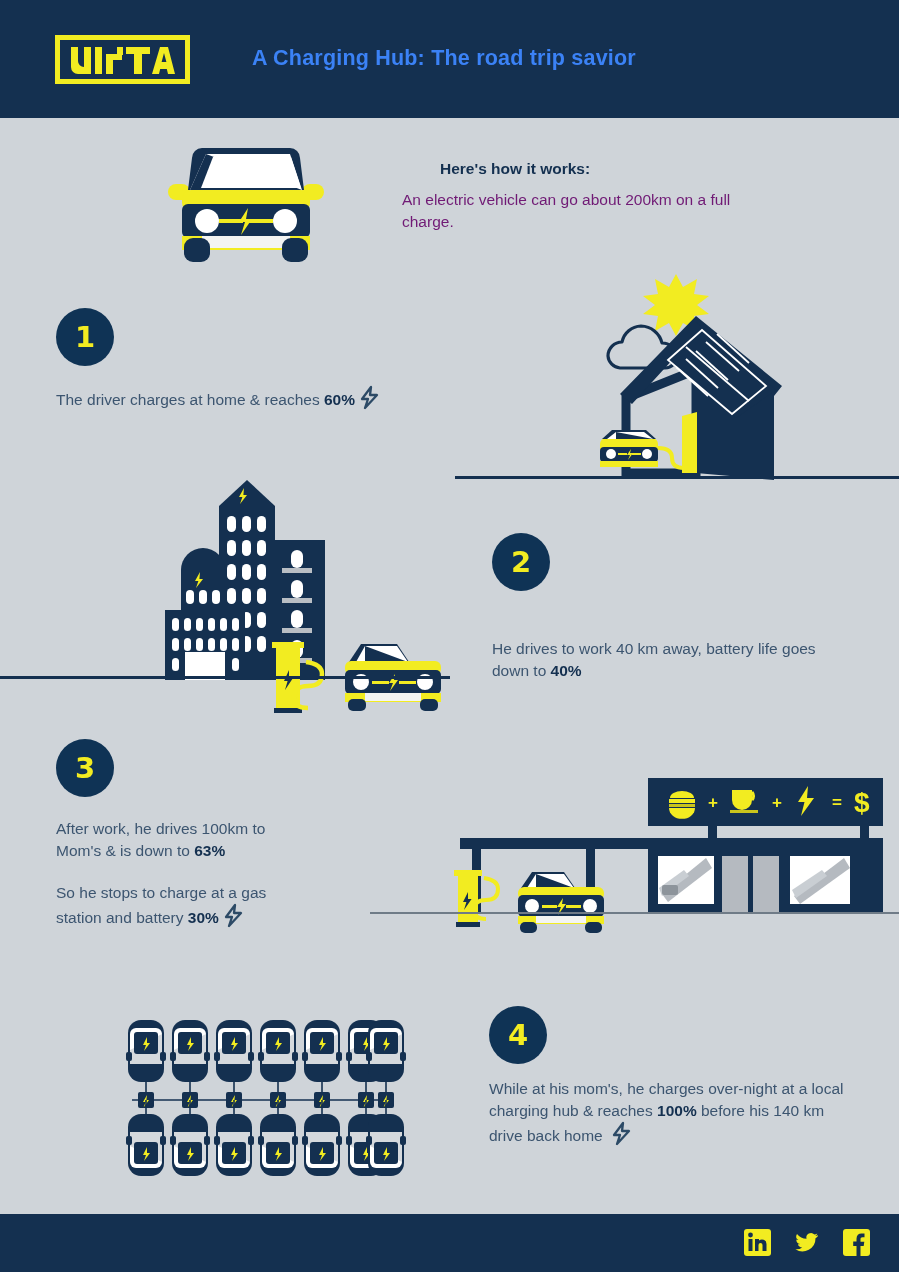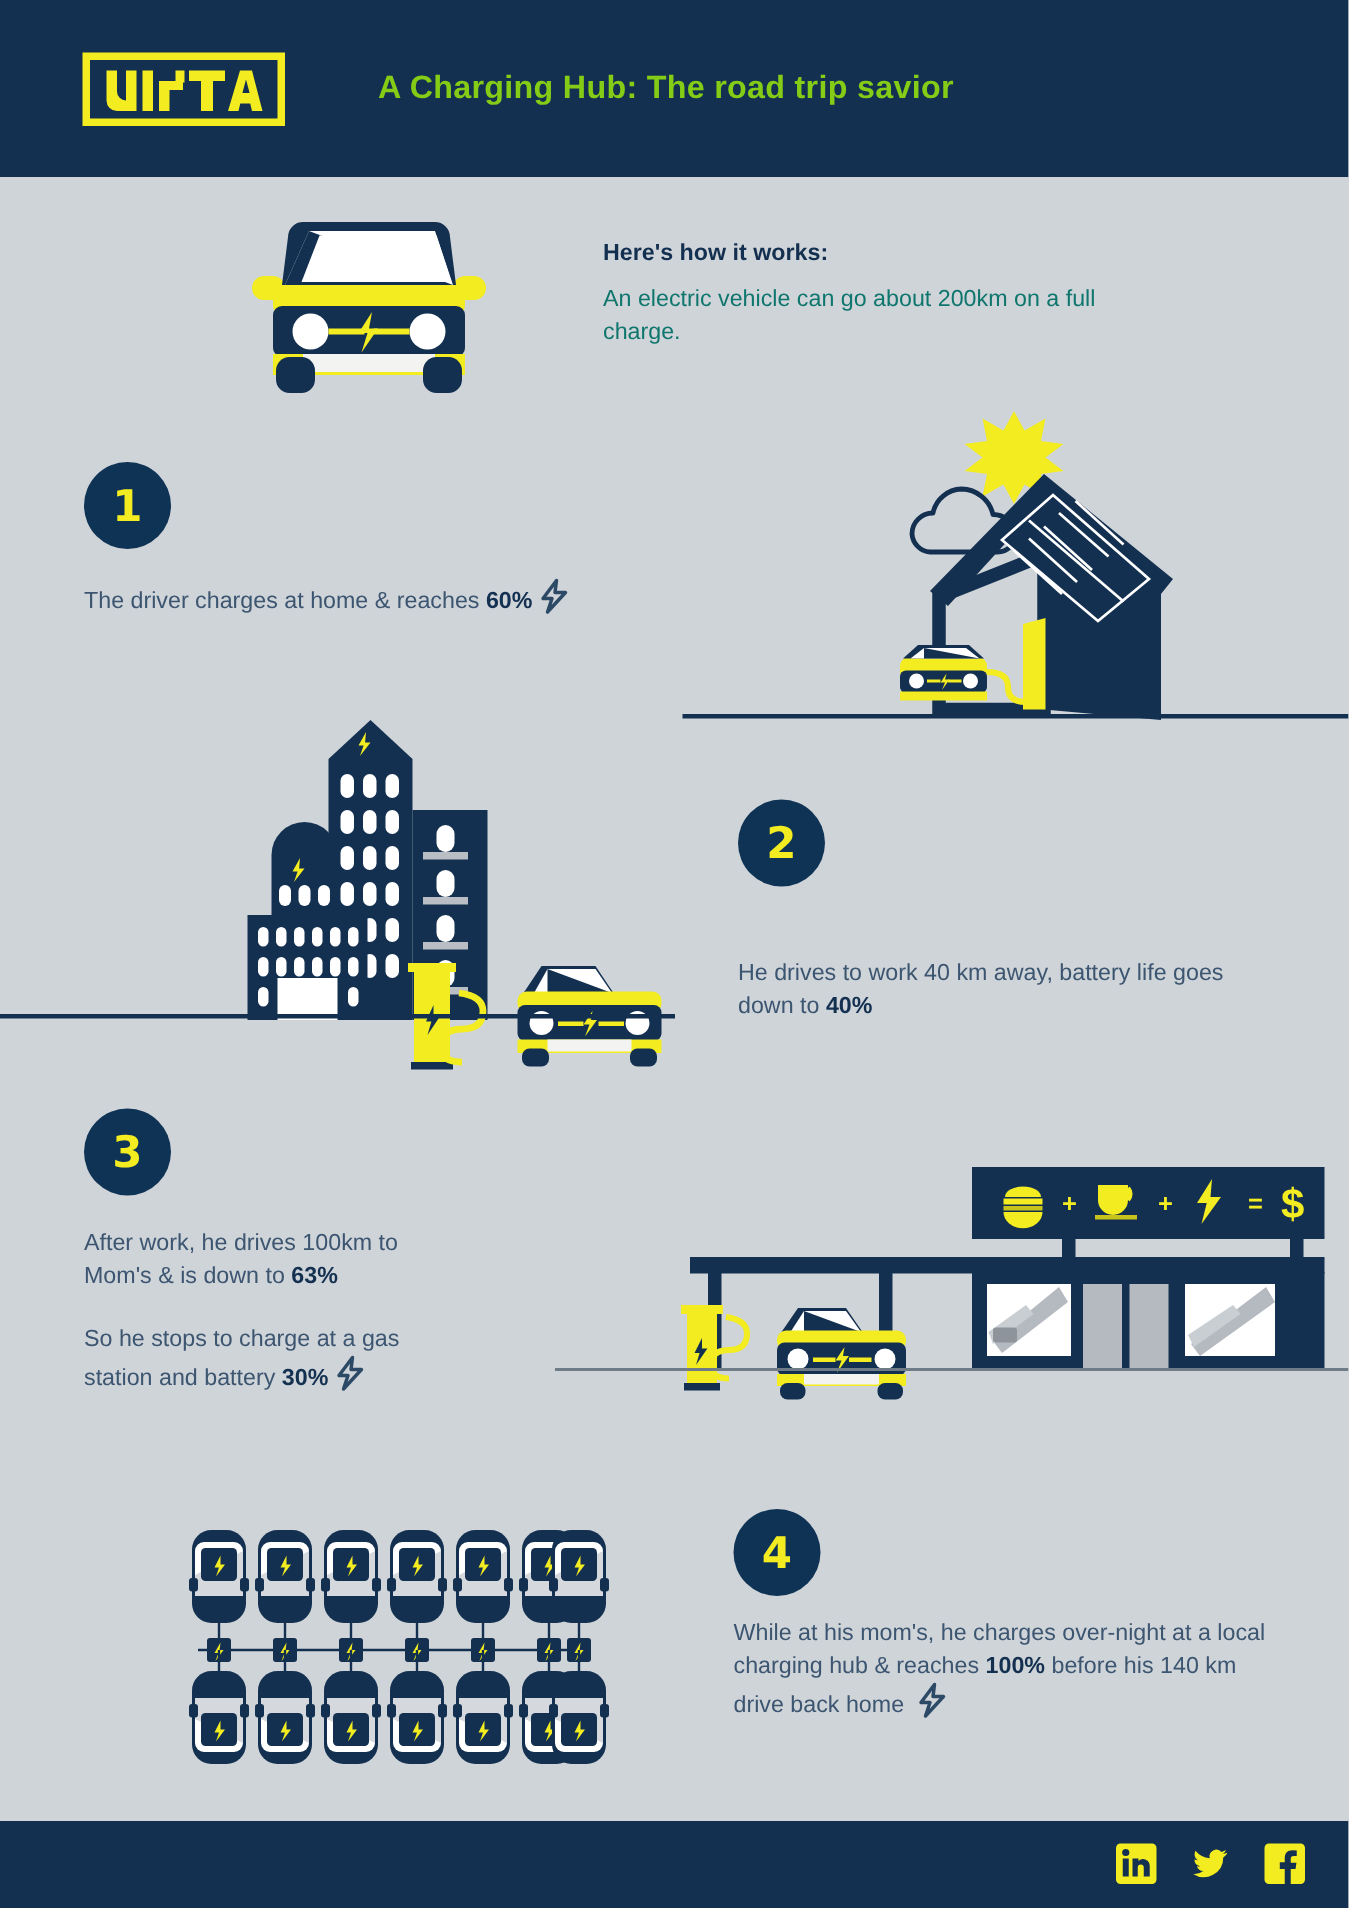--- a/index.html
+++ b/index.html
@@ -17,27 +17,27 @@
     position:absolute;left:0;top:0;width:899px;height:118px;
     background:#143050;
   }
   .logo-box{
     position:absolute;left:55px;top:35px;width:135px;height:49px;
     border:5px solid #f2ec21;box-sizing:border-box;
     display:flex;align-items:center;justify-content:center;
   }
   .header-title{
     position:absolute;left:252px;top:46px;
-    color:#84cc16;font-size:21.5px;font-weight:bold;letter-spacing:.2px;
+    color:#3b82f6;font-size:21.5px;font-weight:bold;letter-spacing:.2px;
   }
 
   
   .intro-text{position:absolute;left:402px;top:160px;width:330px;}
-  .intro-head{color:#143050;font-weight:bold;font-size:15.5px;margin-bottom:11px;}
-  .intro-body{color:#0f766e;font-size:15.5px;line-height:1.42;}
+  .intro-head{color:#143050;font-weight:bold;font-size:15.5px;margin-bottom:11px;margin-left:38px;}
+  .intro-body{color:#701a75;font-size:15.5px;line-height:1.42;}
 
   
   .step-circle{
     position:absolute;width:58px;height:58px;border-radius:50%;
     background:#0f3355;color:#f2ec21;
     font-size:29px;font-weight:bold;
     display:flex;align-items:center;justify-content:center;
     font-family:"DejaVu Sans", sans-serif;
   }
   .step-text{position:absolute;color:#3c5570;font-size:15.5px;line-height:1.42;}

